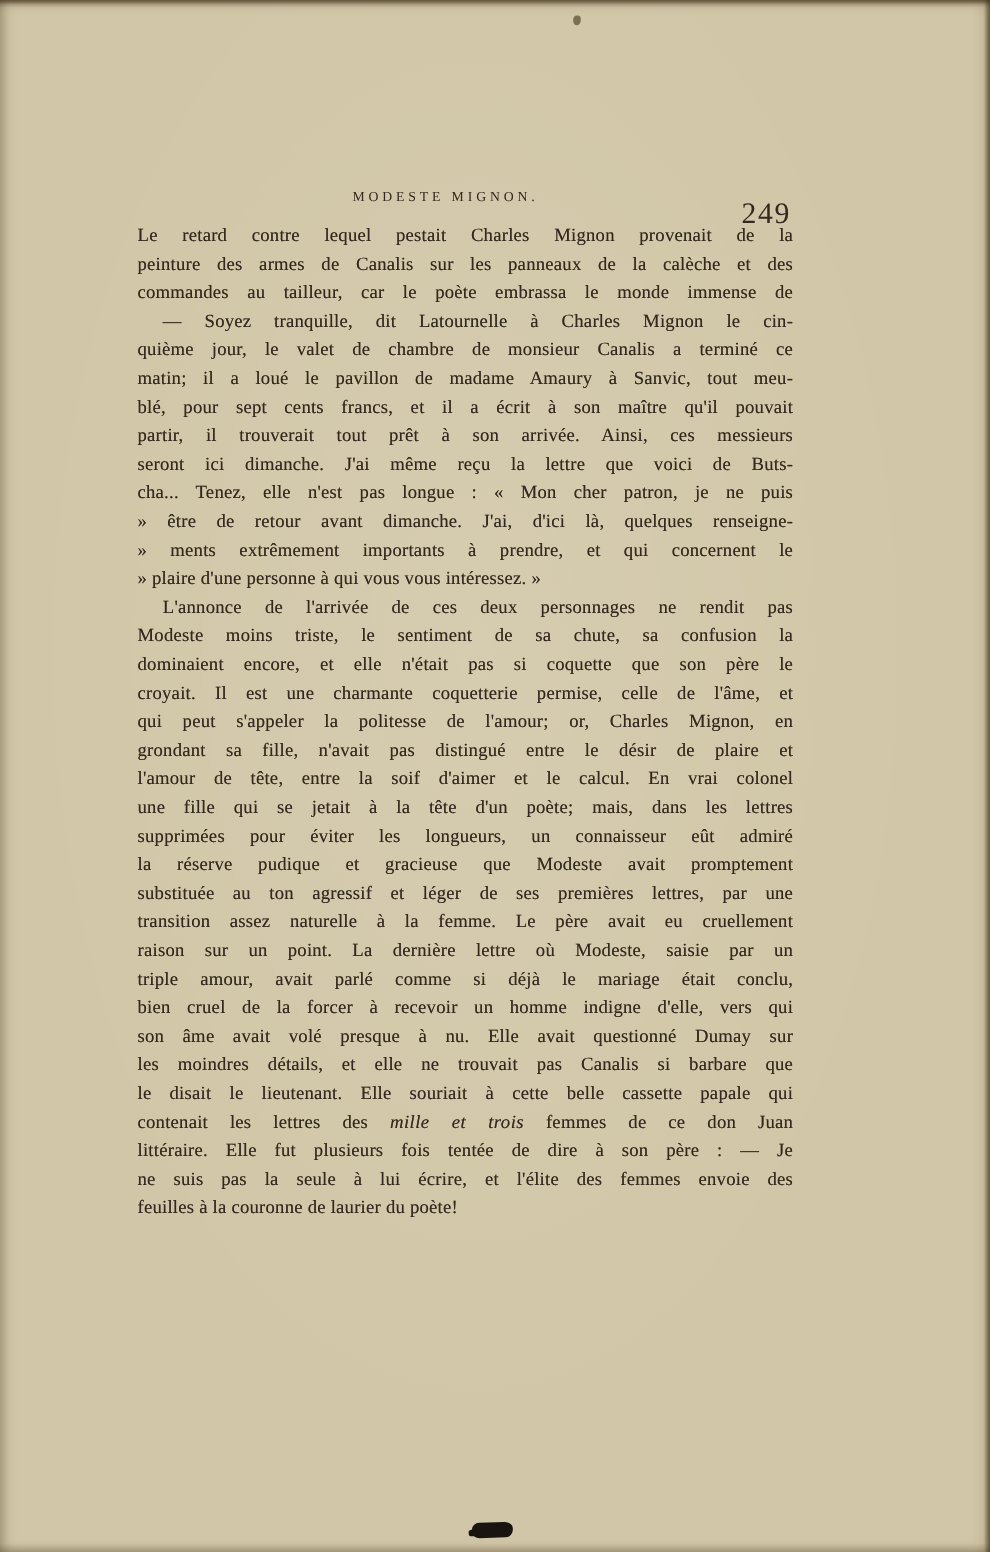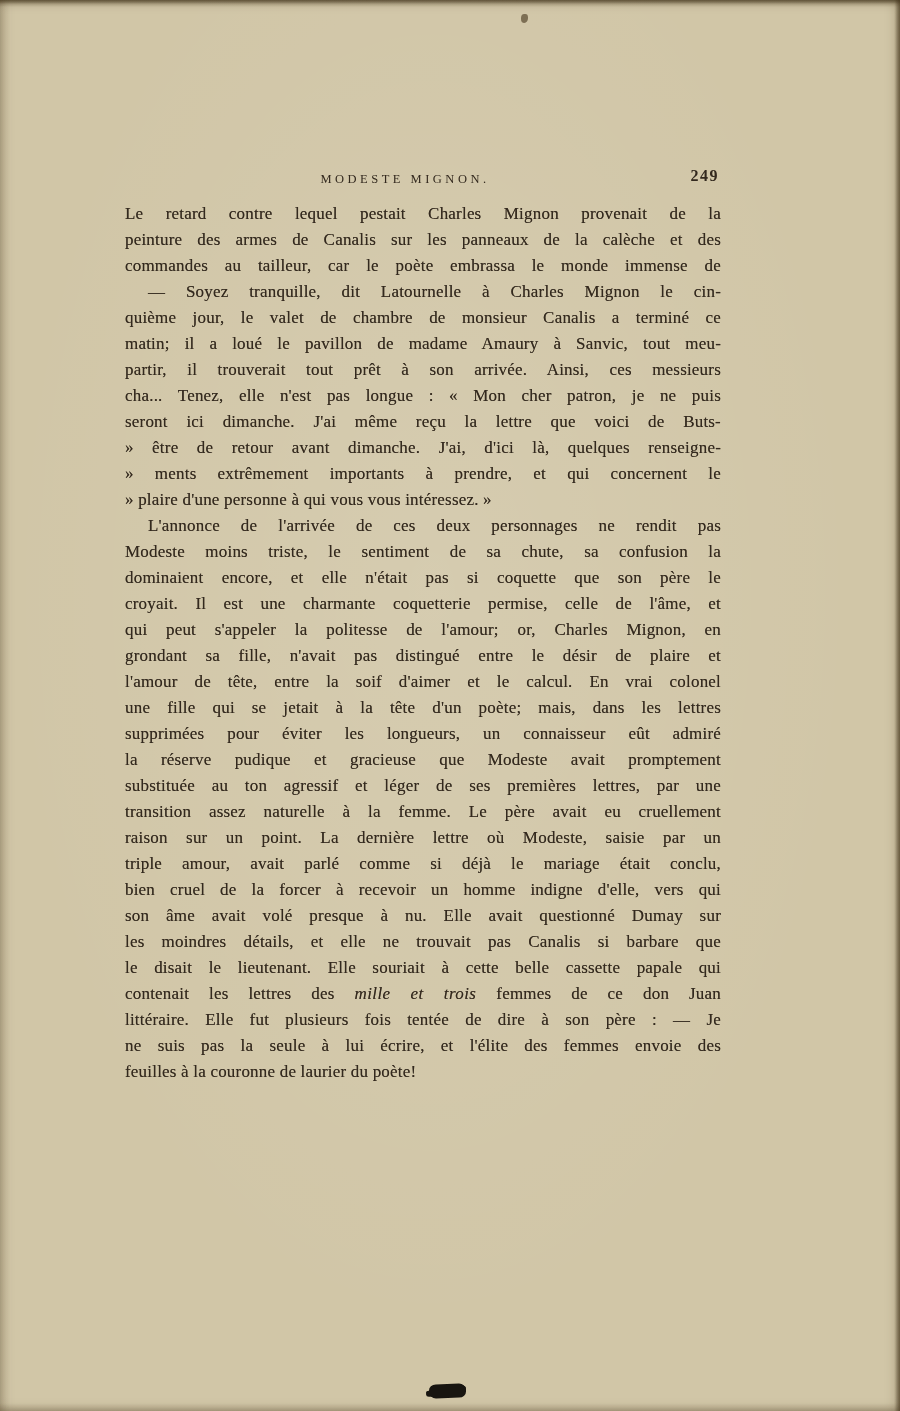--- a/index.html
+++ b/index.html
@@ -42,24 +42,23 @@
     left: calc(50% - 18px);
     transform: translateX(-50%);
     top: 9px;
     font-size: 12.5px;
     font-weight: normal;
     letter-spacing: 3.5px;
   }
   .page-number {
     position: absolute;
     right: 2px;
-    top: 4px;
-    font-size: 16px;
+    top: 16px;
+    font-size: 27px;
     letter-spacing: 1.5px;
-    font-weight: bold;
   }
   .text-block {
     position: absolute;
     left: 125px;
     top: 201px;
     width: 596px;
     color: var(--ink, #33291e);
     font-size: 17px;
     line-height: 26px;
     letter-spacing: 0.2px;
@@ -125,23 +124,24 @@
     <span class="page-number">249</span>
   </div>
 
   <div class="text-block">
       <div class="line"><span>Le retard contre lequel pestait Charles Mignon provenait de la</span></div>
       <div class="line"><span>peinture des armes de Canalis sur les panneaux de la calèche et des</span></div>
       <div class="line"><span>commandes au tailleur, car le poète embrassa le monde immense de</span></div>
       <div class="line indent"><span>— Soyez tranquille, dit Latournelle à Charles Mignon le cin-</span></div>
       <div class="line"><span>quième jour, le valet de chambre de monsieur Canalis a terminé ce</span></div>
       <div class="line"><span>matin; il a loué le pavillon de madame Amaury à Sanvic, tout meu-</span></div>
+      <div class="line"><span>blé, pour sept cents francs, et il a écrit à son maître qu'il pouvait</span></div>
       <div class="line"><span>partir, il trouverait tout prêt à son arrivée. Ainsi, ces messieurs</span></div>
+      <div class="line"><span>seront ici dimanche. J'ai même reçu la lettre que voici de Buts-</span></div>
       <div class="line"><span>cha... Tenez, elle n'est pas longue : « Mon cher patron, je ne puis</span></div>
-      <div class="line"><span>seront ici dimanche. J'ai même reçu la lettre que voici de Buts-</span></div>
       <div class="line"><span>» être de retour avant dimanche. J'ai, d'ici là, quelques renseigne-</span></div>
       <div class="line"><span>» ments extrêmement importants à prendre, et qui concernent le</span></div>
       <div class="line last"><span>» plaire d'une personne à qui vous vous intéressez. »</span></div>
       <div class="line indent"><span>L'annonce de l'arrivée de ces deux personnages ne rendit pas</span></div>
       <div class="line"><span>Modeste moins triste, le sentiment de sa chute, sa confusion la</span></div>
       <div class="line"><span>dominaient encore, et elle n'était pas si coquette que son père le</span></div>
       <div class="line"><span>croyait. Il est une charmante coquetterie permise, celle de l'âme, et</span></div>
       <div class="line"><span>qui peut s'appeler la politesse de l'amour; or, Charles Mignon, en</span></div>
       <div class="line"><span>grondant sa fille, n'avait pas distingué entre le désir de plaire et</span></div>
       <div class="line"><span>l'amour de tête, entre la soif d'aimer et le calcul. En vrai colonel</span></div>

